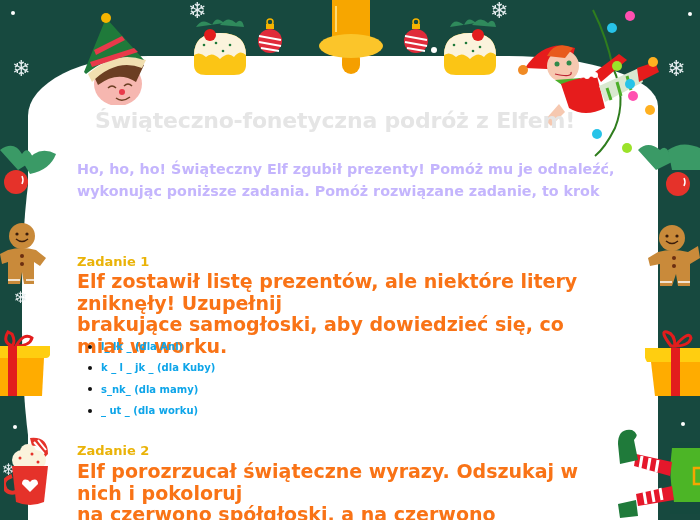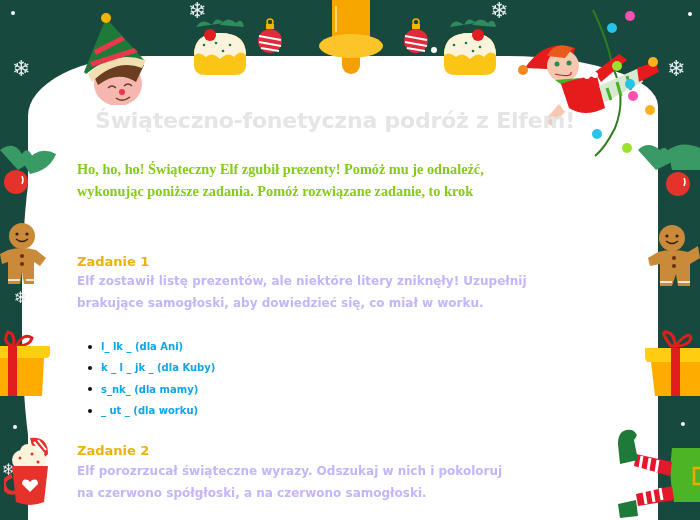--- a/index.html
+++ b/index.html
@@ -25,28 +25,28 @@
     background: #ffffff; border-radius: 0 30px 0 0 / 0 140px 0 0;
   }
   .deco { position: absolute; }
   .title {
     position: absolute; left: 95px; top: 108px;
     font-size: 22px; font-weight: bold; color: #e5e5e5; letter-spacing: -0.2px;
     white-space: nowrap;
   }
   .intro {
     position: absolute; left: 77px; top: 158px; width: 545px;
-    font-size: 14.3px; font-weight: bold; line-height: 22px; color: #84cc16; font-family: Liberation Serif, serif;
+    font-size: 14.3px; font-weight: bold; line-height: 22px; color: #c4b5fd;
   }
   .task-title {
     position: absolute; left: 77px; font-size: 13px; font-weight: bold; color: #eab308;
   }
   .task-text {
     position: absolute; left: 77px; width: 520px;
-    font-size: 12px; font-weight: bold; line-height: 21.5px; color: #c4b5fd;
+    font-size: 19px; font-weight: bold; line-height: 21.5px; color: #f97316;
   }
   .bullets {
     position: absolute; left: 88px; top: 336px; list-style: none;
     font-size: 10px; font-weight: bold; line-height: 21.3px; color: #0ea5e9;
   }
   .bullets li { display: flex; align-items: center; }
   .bullets li .dot { display: inline-block; width: 4px; height: 4px; border-radius: 50%; background: #111; margin-right: 9px; }
   .snow { color: #e6eef0; font-size: 22px; line-height: 1; }
 </style>
 </head>

